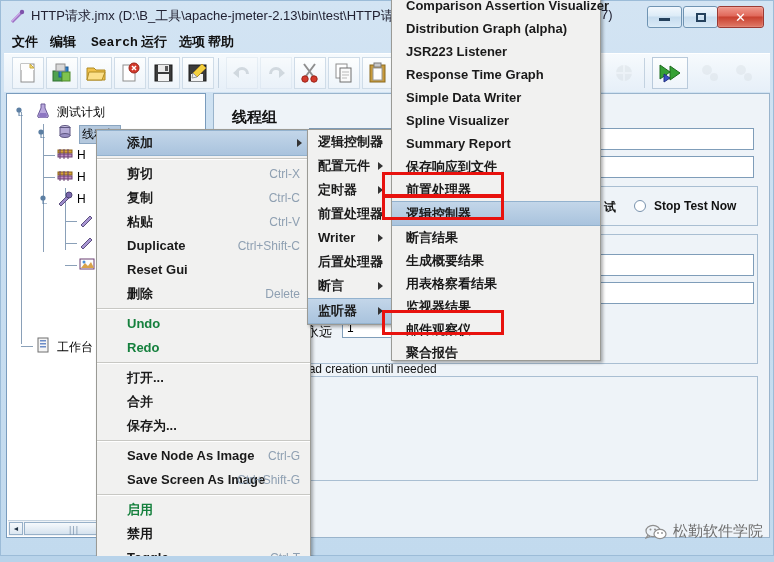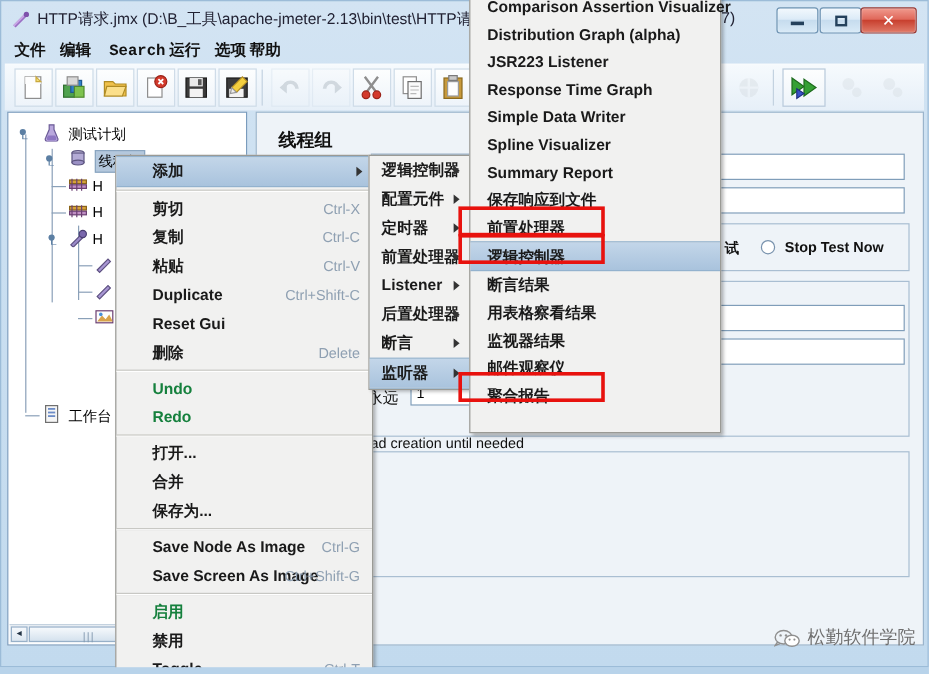--- a/index.html
+++ b/index.html
@@ -587,21 +587,21 @@
     </div>
     <div class="menu-item">
       <span>定时器</span>
       <i class="menu-arrow"></i>
     </div>
     <div class="menu-item">
       <span>前置处理器</span>
       <i class="menu-arrow"></i>
     </div>
     <div class="menu-item">
-      <span>Listener</span>
+      <span>Writer</span>
       <i class="menu-arrow"></i>
     </div>
     <div class="menu-item">
       <span>后置处理器</span>
       <i class="menu-arrow"></i>
     </div>
     <div class="menu-item">
       <span>断言</span>
       <i class="menu-arrow"></i>
     </div>
@@ -637,20 +637,23 @@
       <span>保存响应到文件</span>
     </div>
     <div class="menu-item">
       <span>前置处理器</span>
     </div>
     <div class="menu-item sel">
       <span>逻辑控制器</span>
     </div>
     <div class="menu-item">
       <span>断言结果</span>
+    </div>
+    <div class="menu-item">
+      <span>生成概要结果</span>
     </div>
     <div class="menu-item">
       <span>用表格察看结果</span>
     </div>
     <div class="menu-item">
       <span>监视器结果</span>
     </div>
     <div class="menu-item">
       <span>邮件观察仪</span>
     </div>

